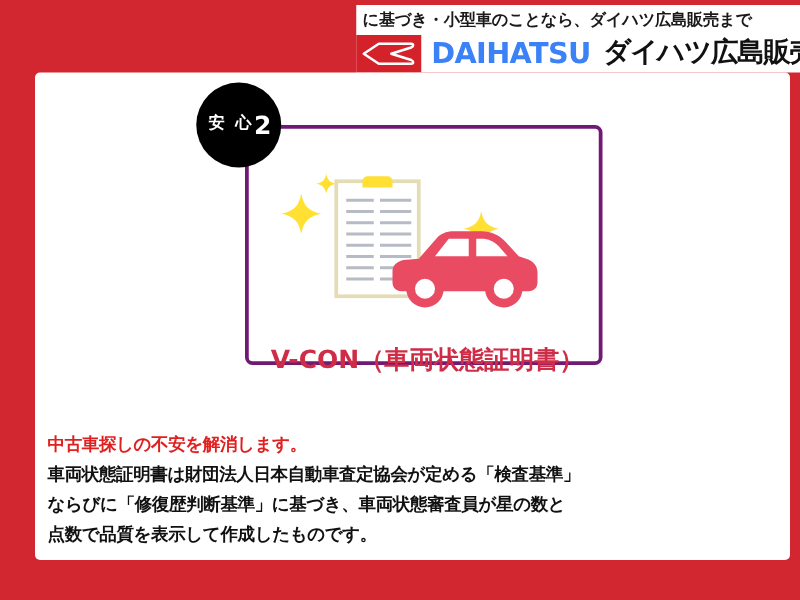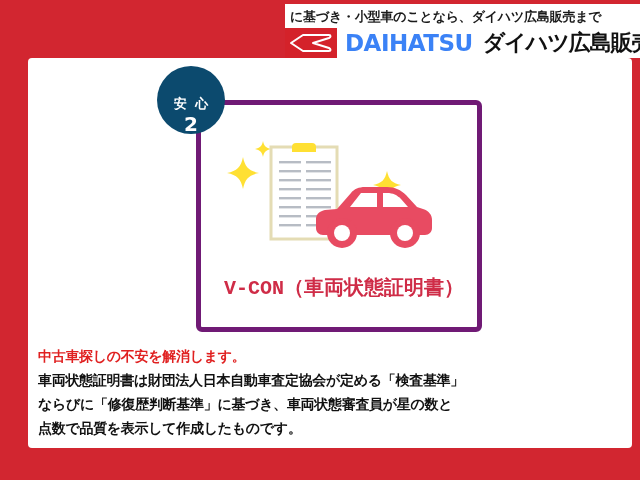--- a/index.html
+++ b/index.html
@@ -102,25 +102,25 @@
   }
 
   
   #anshin-badge {
     position: absolute;
     left: 157px;
     top: 66px;
     width: 68px;
     height: 68px;
     border-radius: 50%;
-    background: #0c4a6e;
+    background: #000000;
     display: flex;
-    flex-direction: column;
+    flex-direction: row;
     align-items: center;
-    justify-content: flex-end;
+    justify-content: center;
     z-index: 5;
   }
 
   #anshin-badge-label {
     color: #ffffff;
     font-size: 13px;
     font-weight: bold;
     letter-spacing: 2px;
     line-height: 1;
     margin-bottom: 4px;
@@ -133,25 +133,24 @@
     font-weight: bold;
     line-height: 1;
   }
 
   
   #vcon-card {
     position: absolute;
     left: 196px;
     top: 100px;
     width: 286px;
-    height: 232px;
+    height: 192px;
     background: #ffffff;
-    border: 5px solid #701a75;
+    border: 3px solid #701a75;
     border-radius: 6px;
-    font-family: Liberation Mono, monospace;
   }
 
   #vcon-illustration {
     position: absolute;
     left: 0;
     top: 18px;
     width: 286px;
     height: 140px;
   }
 

